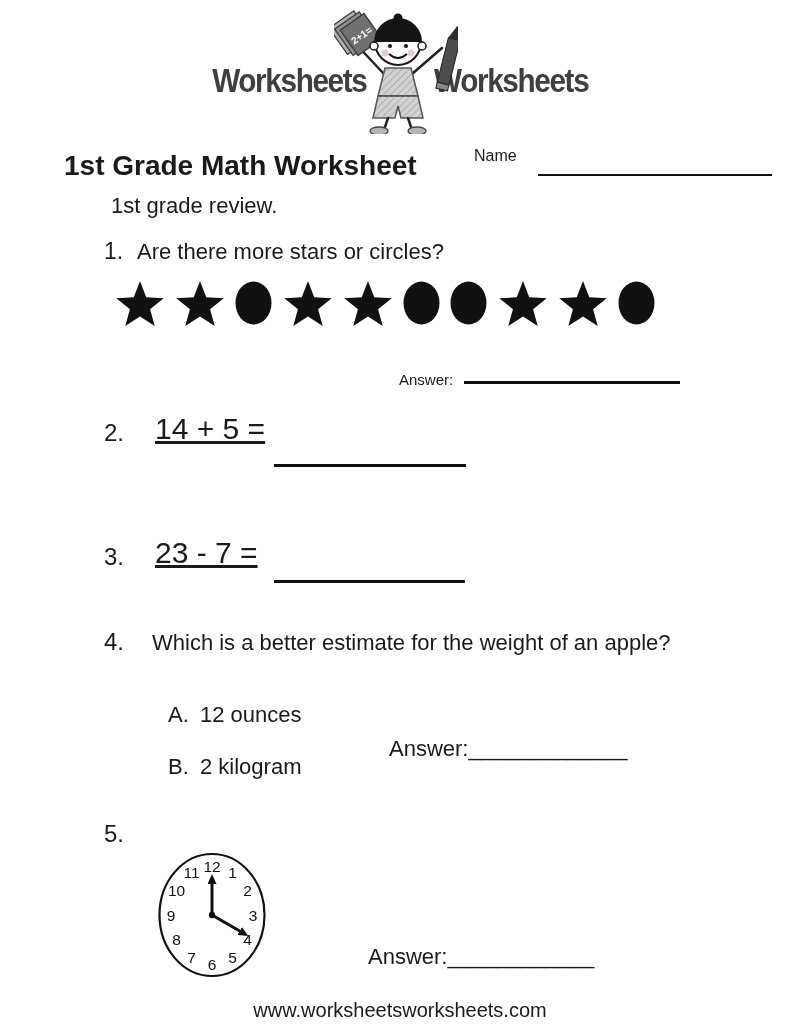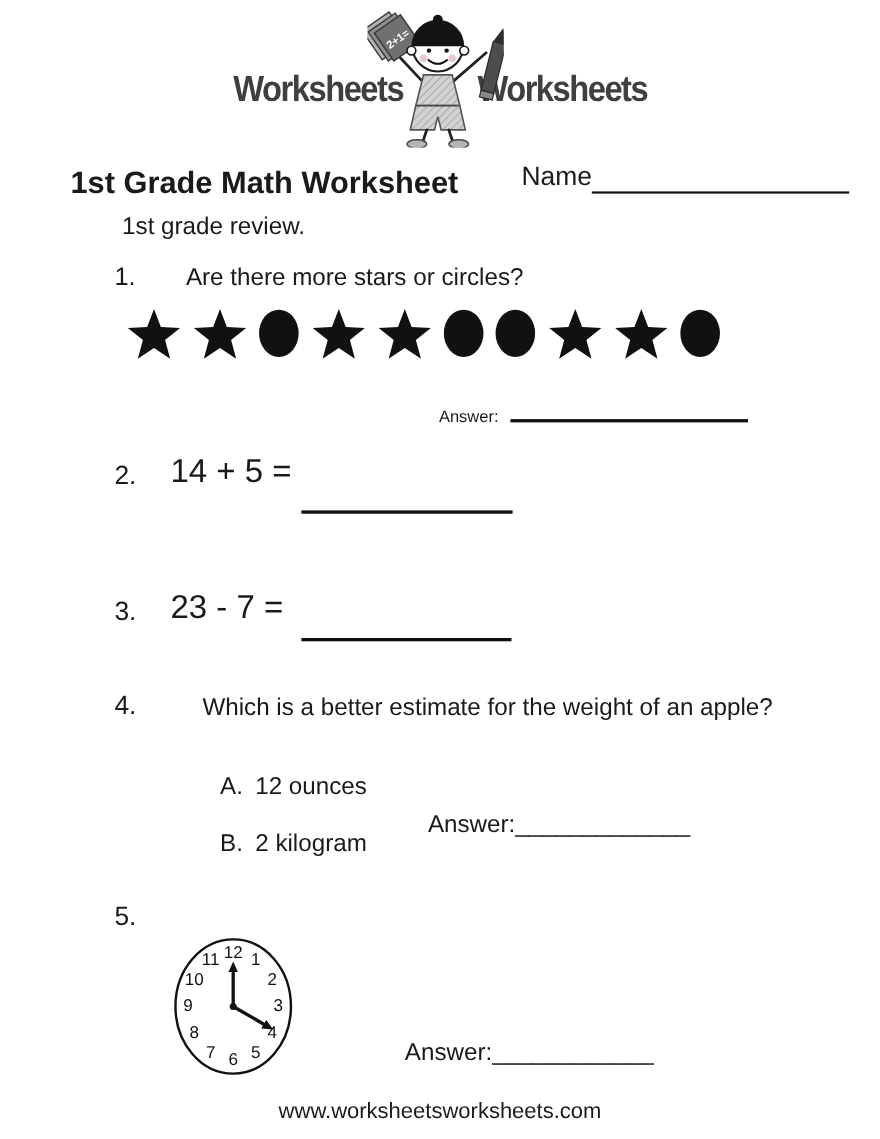--- a/index.html
+++ b/index.html
@@ -8,25 +8,25 @@
     font-family:"Liberation Sans","DejaVu Sans",sans-serif;color:#1a1a1a;
   }
   .abs{position:absolute;}
   .logo-word{
     top:62px;font-weight:bold;font-size:33px;letter-spacing:-1.5px;
     color:var(--logo-text,#3f3f3f);transform:scaleX(.9);white-space:nowrap;
   }
   .logo-left{right:434px;transform-origin:right center;}
   .logo-right{left:434px;transform-origin:left center;}
   .title{left:64px;top:150px;font-size:28px;font-weight:bold;}
-  .name-label{left:474px;top:147px;font-size:24px;}
+  .name-label{left:474px;top:147px;font-size:16px;}
   .subtitle{left:64px;top:193px;font-size:22px;margin-left:47px;}
   .q-num{font-size:24px;}
-  .q-text{font-size:22px;margin-left:32px;}
-  .equation{font-size:30px;}
+  .q-text{font-size:22px;}
+  .equation{font-size:30px;text-decoration:underline;}
   .line{height:0;border-top:2px solid #111;}
   .thick{border-top-width:3px;}
   .shapes-row{display:flex;justify-content:space-between;align-items:center;height:52px;}
   .shape{display:flex;align-items:center;}
   .small-label{font-size:15px;}
   .answer-row{font-size:22px;white-space:nowrap;text-align:right;}
   .opt-letter{display:inline-block;width:32px;}
   .footer{left:0;right:0;top:999px;text-align:center;font-size:20px;}
 </style>
 </head>

